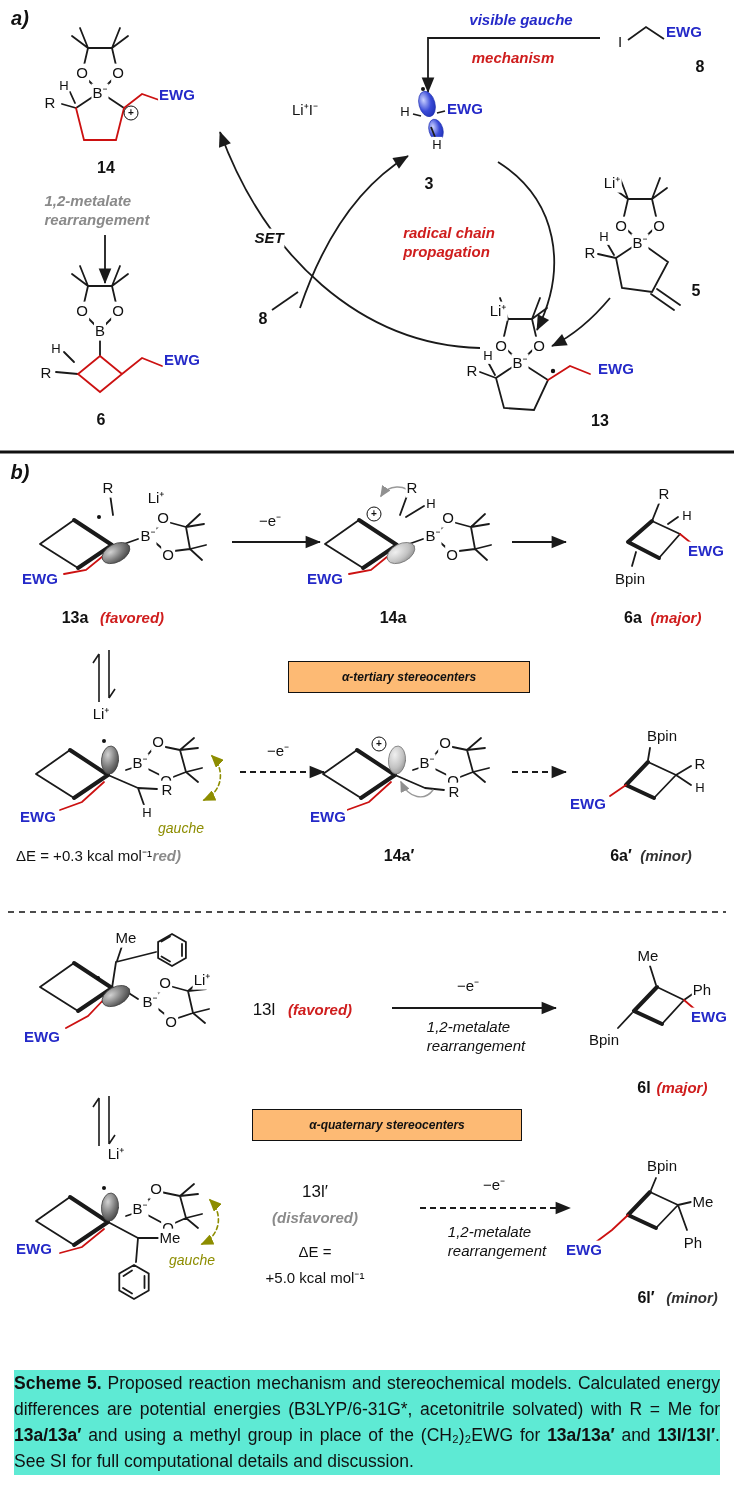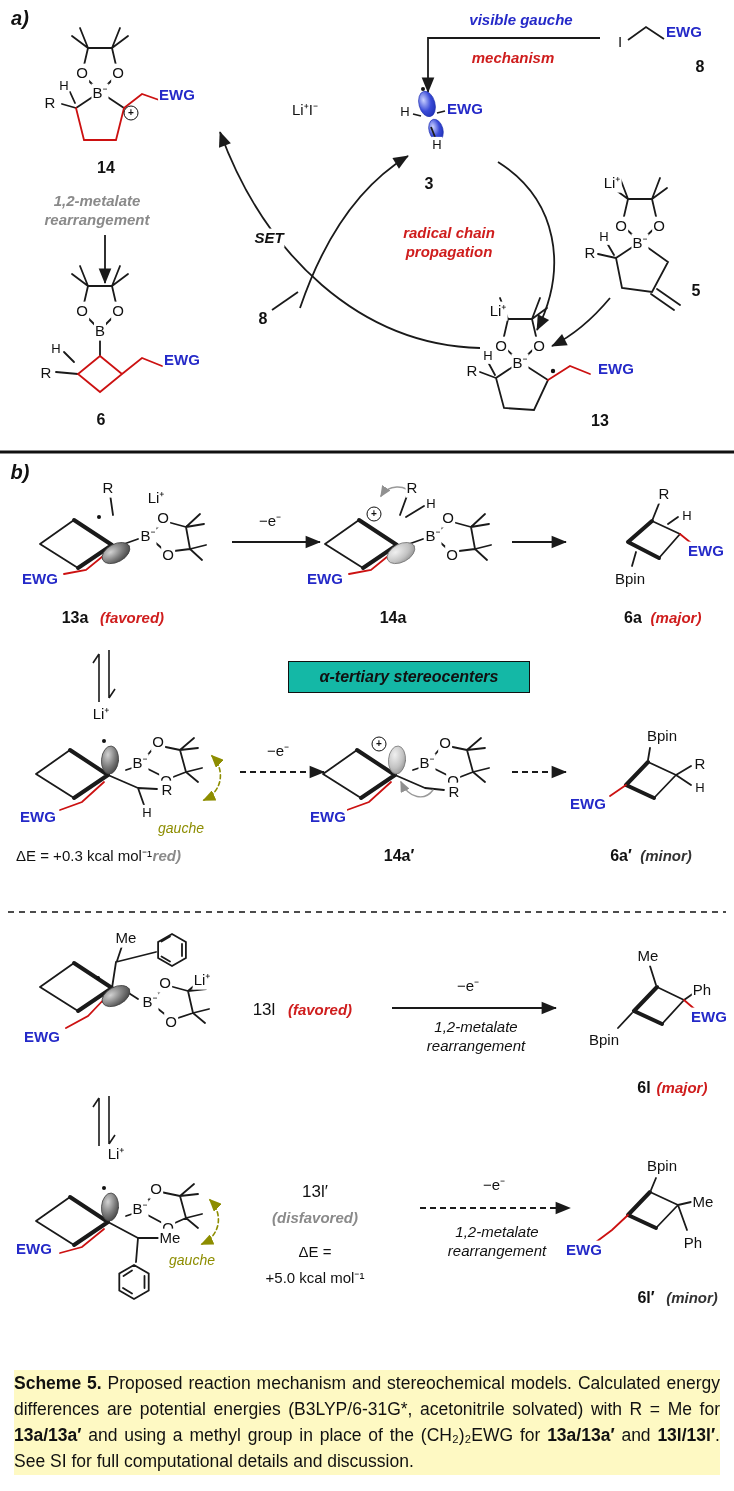--- a/index.html
+++ b/index.html
@@ -2,33 +2,33 @@
 <html><head>
 <meta charset="utf-8">
 <style>
   html,body{margin:0;padding:0;background:#fff}
   .fig{position:relative;width:734px;height:1491px;background:#fff;overflow:hidden;
        font-family:"Liberation Sans",sans-serif;color:#111}
   .fig svg{position:absolute;left:0;top:0}
   .t{position:absolute;transform:translate(-50%,-50%);white-space:pre;font-size:15px;
      line-height:1.25;background:#fff;padding:0 1px}
   .left{transform:translate(0,-50%)}
-  .pre{white-space:pre-line;text-align:center}
+  .pre{white-space:pre-line;}
   .b{font-weight:bold}.i{font-style:italic}
   .blue{color:#2429c8}.red{color:#cf1d1d}.gray{color:#8a8a8a}.olive{color:#8d8d00}.dark{color:#333}
   .panel{font-size:20px;font-weight:bold;font-style:italic;background:transparent}
   .num{font-weight:bold;font-size:16px}
   .num17{font-weight:normal;font-size:17px}
   .small{font-size:13px}
   .chg{font-size:10px;width:13px;height:13px;line-height:11px;border:1.2px solid #111;
        border-radius:50%;text-align:center;padding:0;font-weight:bold}
-  .box{position:absolute;border:1.6px solid #111;background:#14b8a6;display:flex;align-items:center;
-       justify-content:center;font-weight:bold;font-style:italic;font-size:16px}
+  .box{position:absolute;border:1.6px solid #111;background:#fdba74;display:flex;align-items:center;
+       justify-content:center;font-weight:bold;font-style:italic;font-size:12px}
   .cap{position:absolute;left:14px;top:1352px;width:706px;font-size:17.5px;line-height:1.5;
-       text-align:justify;background:#fef9c3}
+       text-align:justify;background:#5eead4}
   .cap b{font-weight:bold}
 </style>
 </head>
 <body>
 
 <div class="fig">
 
 <svg width="734" height="1491" viewBox="0 0 734 1491">
   <defs>
     <marker id="mA" markerWidth="10" markerHeight="8" refX="8.5" refY="4" orient="auto-start-reverse">
@@ -315,20 +315,21 @@
 <span class="t pre i" style="left:476px;top:1037px">1,2-metalate
 rearrangement</span>
 
 <span class="t" style="left:648px;top:956px">Me</span>
 <span class="t" style="left:702px;top:990px">Ph</span>
 <span class="t blue b" style="left:709px;top:1017px">EWG</span>
 <span class="t" style="left:604px;top:1040px">Bpin</span>
 <span class="t num" style="left:644px;top:1088px">6l</span>
 <span class="t red b i" style="left:682px;top:1088px">(major)</span>
 
+<div class="box" style="left:252px;top:1109px;width:268px;height:30px">α-quaternary stereocenters</div>
 
 <span class="t" style="left:116px;top:1154px">Li⁺</span>
 <span class="t" style="left:140px;top:1209px">B⁻</span>
 <span class="t" style="left:156px;top:1189px">O</span>
 <span class="t" style="left:168px;top:1228px">O</span>
 <span class="t" style="left:170px;top:1238px">Me</span>
 <span class="t blue b" style="left:34px;top:1249px">EWG</span>
 <span class="t olive i" style="left:192px;top:1261px;font-size:14px">gauche</span>
 <span class="t num17" style="left:315px;top:1192px">13l′</span>
 <span class="t gray b i" style="left:315px;top:1218px">(disfavored)</span>

